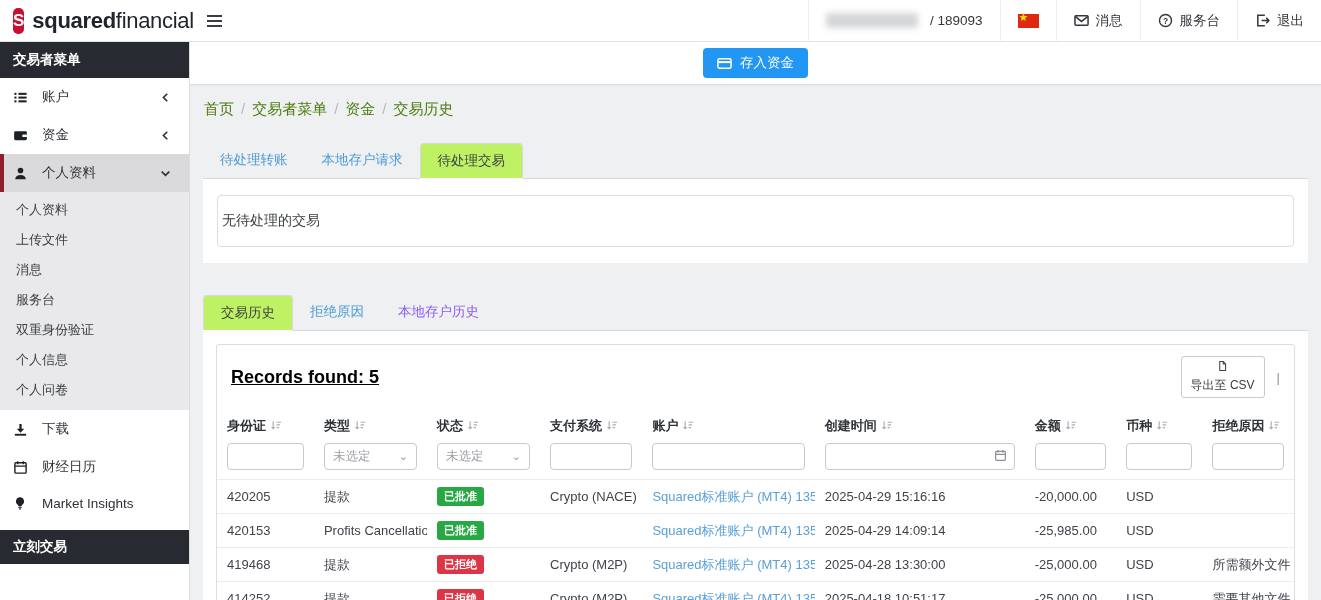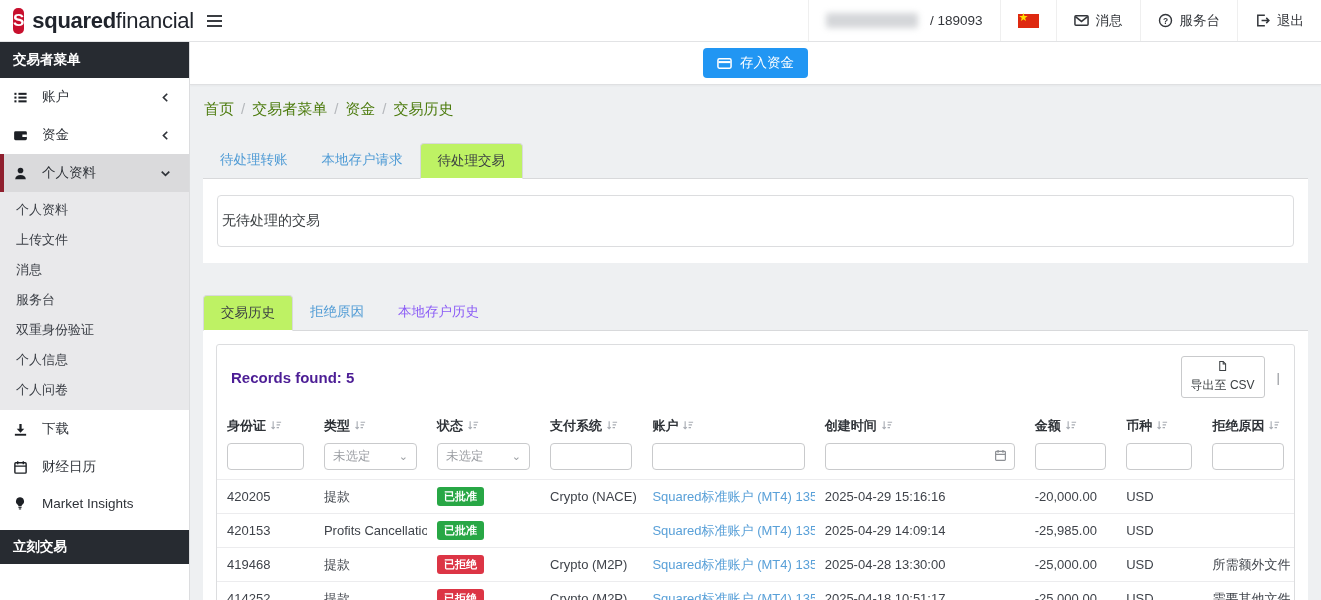--- a/index.html
+++ b/index.html
@@ -43,21 +43,21 @@
 
   .tabs { display:flex; border-bottom:1px solid #d8d9db; }
   .tab { padding:8px 17px; font-size:13.5px; color:#4f9bd5; cursor:pointer; position:relative; top:1px; white-space:nowrap; }
   .tab.active { background:#bef264; border:1px solid #d8d9db; border-bottom:1px solid #fff; border-radius:4px 4px 0 0; color:#3c4043; }
   .card-body { background:#fff; padding:16px 14px; }
   .empty-box { border:1px solid #dcdddf; border-radius:4px; padding:16px 4px; font-size:14px; color:#3c4043; background:#fff; }
   .history-block { margin-top:31px; }
   .card-body2 { background:#fff; padding:13px 13px 24px; min-height:240px; }
   .records-panel { border:1px solid #dcdddf; border-radius:3px; background:#fff; }
   .records-toolbar { display:flex; align-items:center; justify-content:space-between; padding:11px 14px 10px; }
-  .records-title { font-weight:bold; font-size:15px; color:#4c1d95; }
+  .records-title { font-weight:bold; font-size:18px; color:#000000;text-decoration:underline; }
   .toolbar-right { display:flex; align-items:center; }
   .csv-btn { display:flex; align-items:center; gap:5px; border:1px solid #c9cacc; background:#fff; border-radius:3px; padding:3px 9px; font-size:12px; color:#3c4043; cursor:pointer; font-family:inherit;flex-direction:column; }
   .toolbar-sep { color:#8d9095; margin-left:12px; font-size:13px; cursor:pointer; }
 
   table.records { width:100%; border-collapse:collapse; font-size:13px; table-layout:fixed; }
   table.records th { text-align:left; padding:9px 10px 7px; font-weight:bold; color:#2f3338; white-space:nowrap; overflow:hidden; }
   .sort-icon { color:#a9adb4; margin-left:4px; vertical-align:-1px; display:inline-block; }
   tr.filter-row td { padding:1px 10px 9px; }
   .filter-input { width:100%; height:27px; border:1px solid #c9cacc; border-radius:4px; padding:0 8px; font-size:12.5px; color:#555; font-family:inherit; background:#fff; }
   .filter-select { width:100%; height:27px; border:1px solid #c9cacc; border-radius:4px; padding:0 8px; font-size:12.5px; color:#9a9da2; background:#fff; display:flex; align-items:center; justify-content:space-between; cursor:pointer; }

